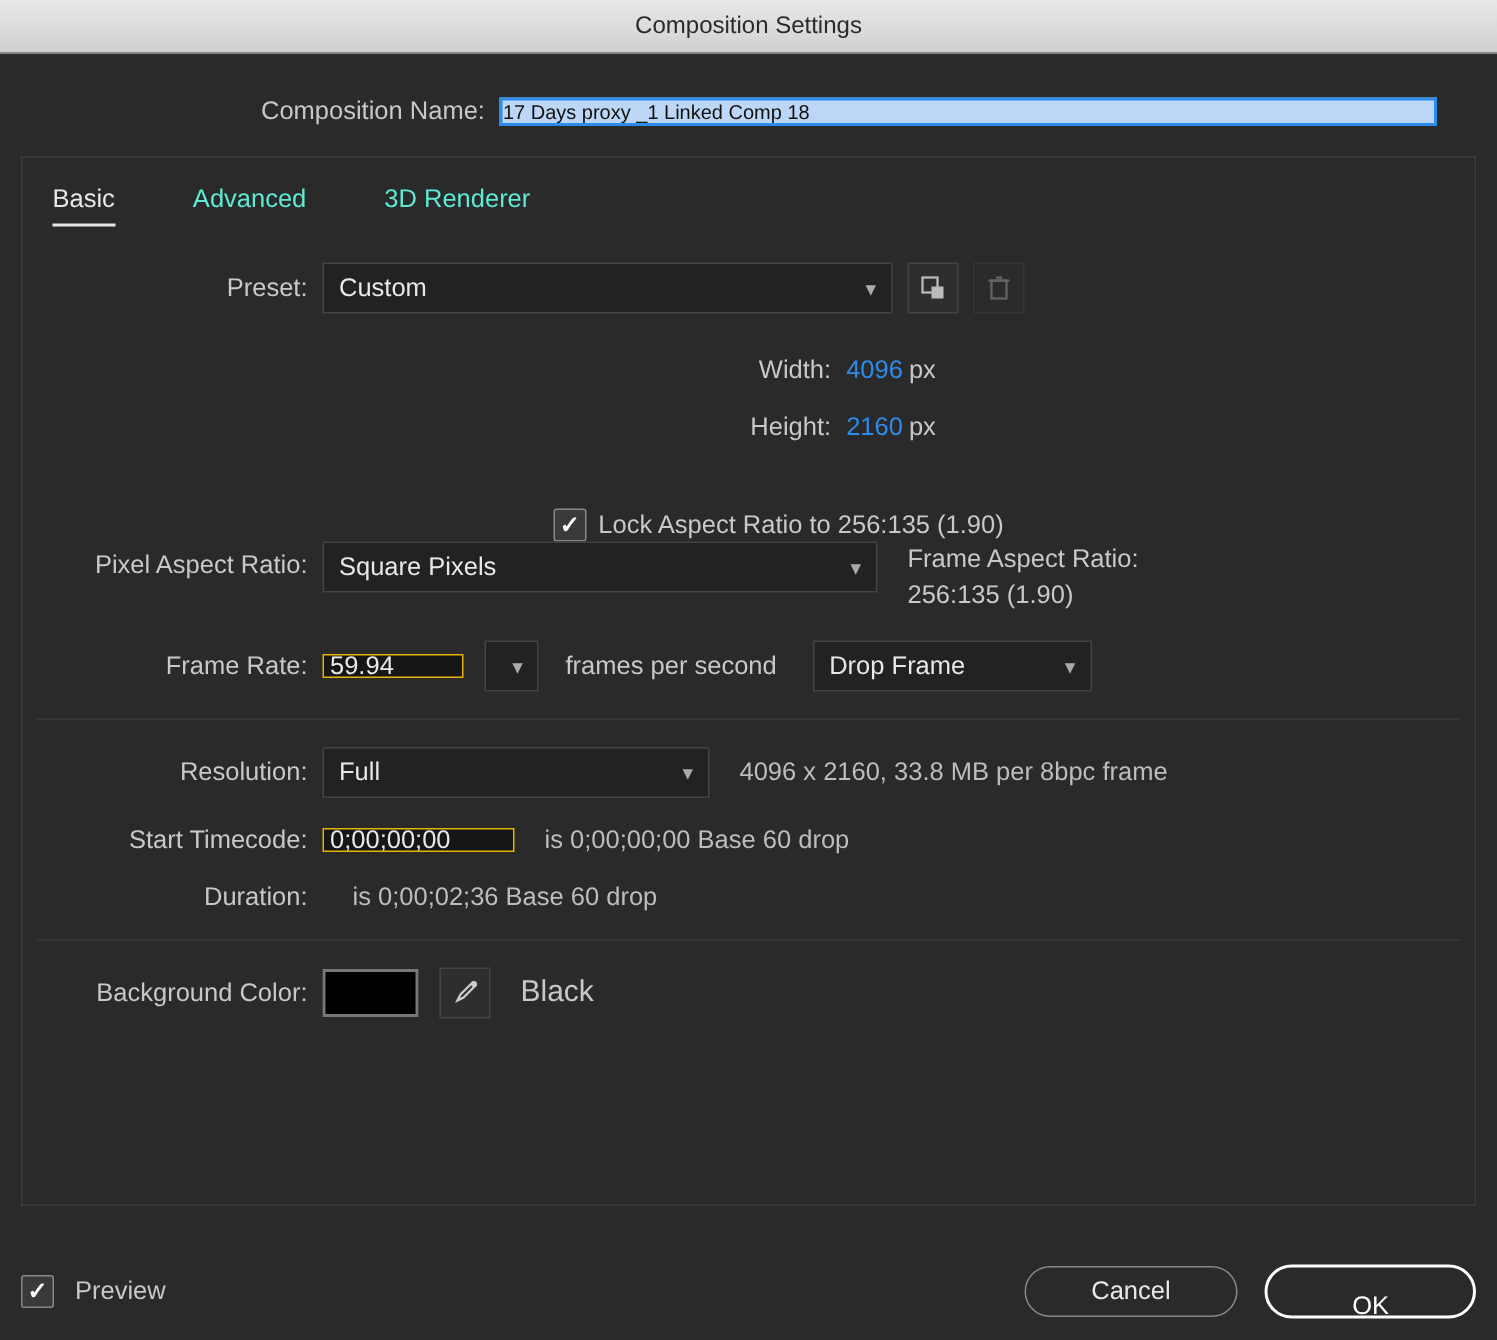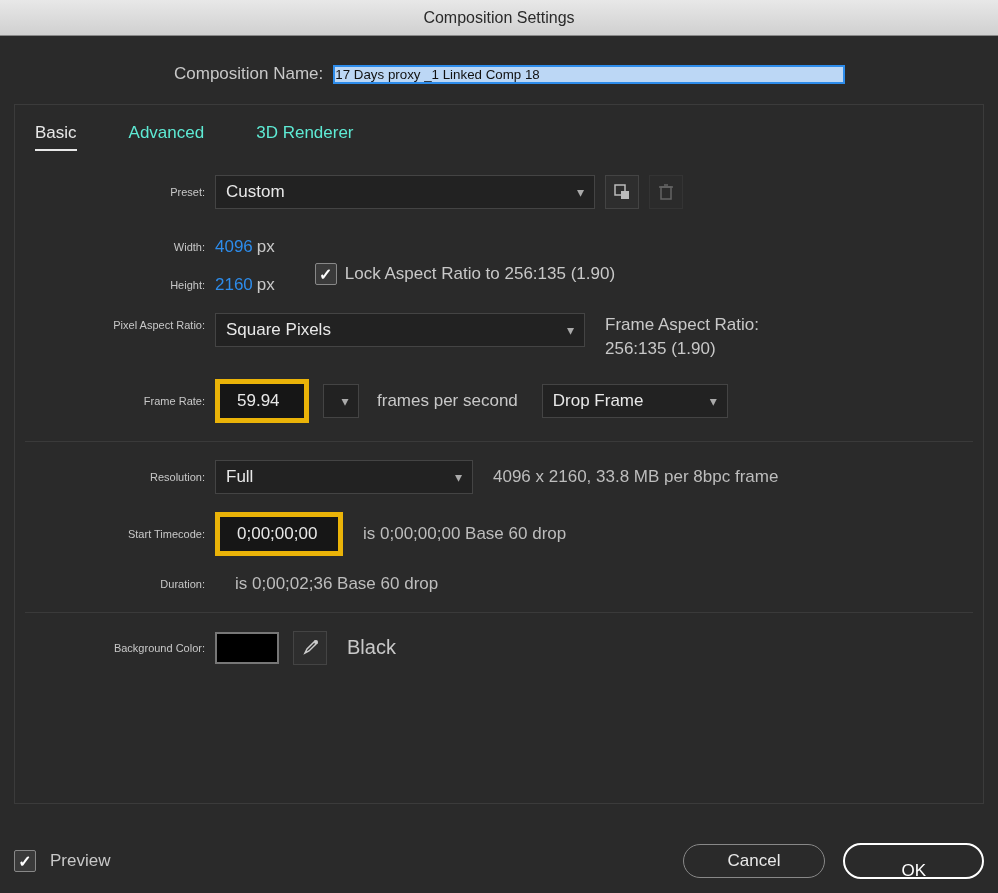--- a/index.html
+++ b/index.html
@@ -1,29 +1,29 @@
 <!DOCTYPE html>
 <html><head>
 <meta charset="utf-8">
 <style>
   * { box-sizing: border-box; margin: 0; padding: 0; font-family: "Segoe UI", "Helvetica Neue", Arial, sans-serif; }
   body { width: 998px; height: 893px; background: #2a2a2a; color: #c8c8c8; overflow: hidden; }
   .title-bar { height: 36px; background: linear-gradient(#e8e8e8,#d0d0d0); display:flex; align-items:center; justify-content:center; color:#2a2a2a; font-size:16px; border-bottom:1px solid #888; }
   .dialog-body { padding: 18px 14px 0 14px; }
   .name-row { display:flex; align-items:center; gap:10px; margin: 10px 0 20px 160px; }
   .label { color:#c8c8c8; font-size:17px; white-space: nowrap; }
-  .text-input { background:#161616; border:5px solid #eab308; color:#e8e8e8; font-size:17px; padding:4px 17px; height:44px; }
-  .name-input { width:512px; border:2px solid #2d8ceb; background:#bcd7f5; color:#111; }
+  .text-input { background:#161616; border:1px solid #eab308; color:#e8e8e8; font-size:17px; padding:4px 4px; height:16px; }
+  .name-input { width:625px; border:2px solid #2d8ceb; background:#bcd7f5; color:#111; }
   .name-input::selection { background:#a0c8f0; }
   .panel { border:1px solid #3b3b3b; height:700px; padding:18px 10px 0 10px; position:relative; }
   .tabs { display:flex; gap:52px; margin-left:10px; margin-bottom:24px; }
   .tab { font-size:17px; color:#5eead4; cursor:pointer; padding-bottom:6px; }
   .tab.active { color:#e8e8e8; border-bottom:2px solid #e8e8e8; }
   .row { display:flex; align-items:center; margin-bottom:18px; }
-  .row .fieldlabel { width:190px; text-align:right; padding-right:10px; font-size:11px; color:#c8c8c8; }
+  .row .fieldlabel { width:190px; text-align:right; padding-right:10px; font-size:17px; color:#c8c8c8; }
   .select { background:#222; border:1px solid #444; color:#e8e8e8; font-size:17px; height:34px; display:flex; align-items:center; justify-content:space-between; padding:0 10px; cursor:pointer; }
   .chev { font-size:14px; color:#aaa; margin-left:8px; }
   .preset-select { width:380px; }
   .iconbtn { width:34px; height:34px; border:1px solid #444; background:#2e2e2e; display:flex; align-items:center; justify-content:center; margin-left:10px; cursor:pointer; }
   .iconbtn.disabled { opacity:0.4; cursor:default; }
   .link-val { color:#2d8ceb; font-size:17px; cursor:text; }
   .unit { color:#c8c8c8; font-size:17px; margin-left:4px; }
   .checkbox { width:22px; height:22px; border:1px solid #888; background:#3a3a3a; display:flex; align-items:center; justify-content:center; margin-right:8px; cursor:pointer; border-radius:2px; }
   .checkbox.checked::after { content:"✓"; color:#fff; font-size:16px; font-weight:bold; }
   .par-select { width:370px; }
@@ -79,21 +79,21 @@
       </div>
       <div class="iconbtn disabled">
         <svg width="16" height="18" viewBox="0 0 16 18">
             <rect x="3" y="4" width="10" height="12" fill="none" stroke="#bbb" stroke-width="1.5"></rect>
             <line x1="1" y1="4" x2="15" y2="4" stroke="#bbb" stroke-width="1.5"></line>
             <line x1="6" y1="2" x2="10" y2="2" stroke="#bbb" stroke-width="1.5"></line>
           </svg>
       </div>
     </div>
 
-    <div style="display:flex; align-items:flex-start;">
+    <div style="display:flex; align-items:center;flex-direction:column;">
       <div>
         <div class="row" style="margin-bottom:18px;">
           <div class="fieldlabel">Width:</div>
           <span class="link-val">4096</span>
           <span class="unit">px</span>
         </div>
         <div class="row">
           <div class="fieldlabel">Height:</div>
           <span class="link-val">2160</span>
           <span class="unit">px</span>

